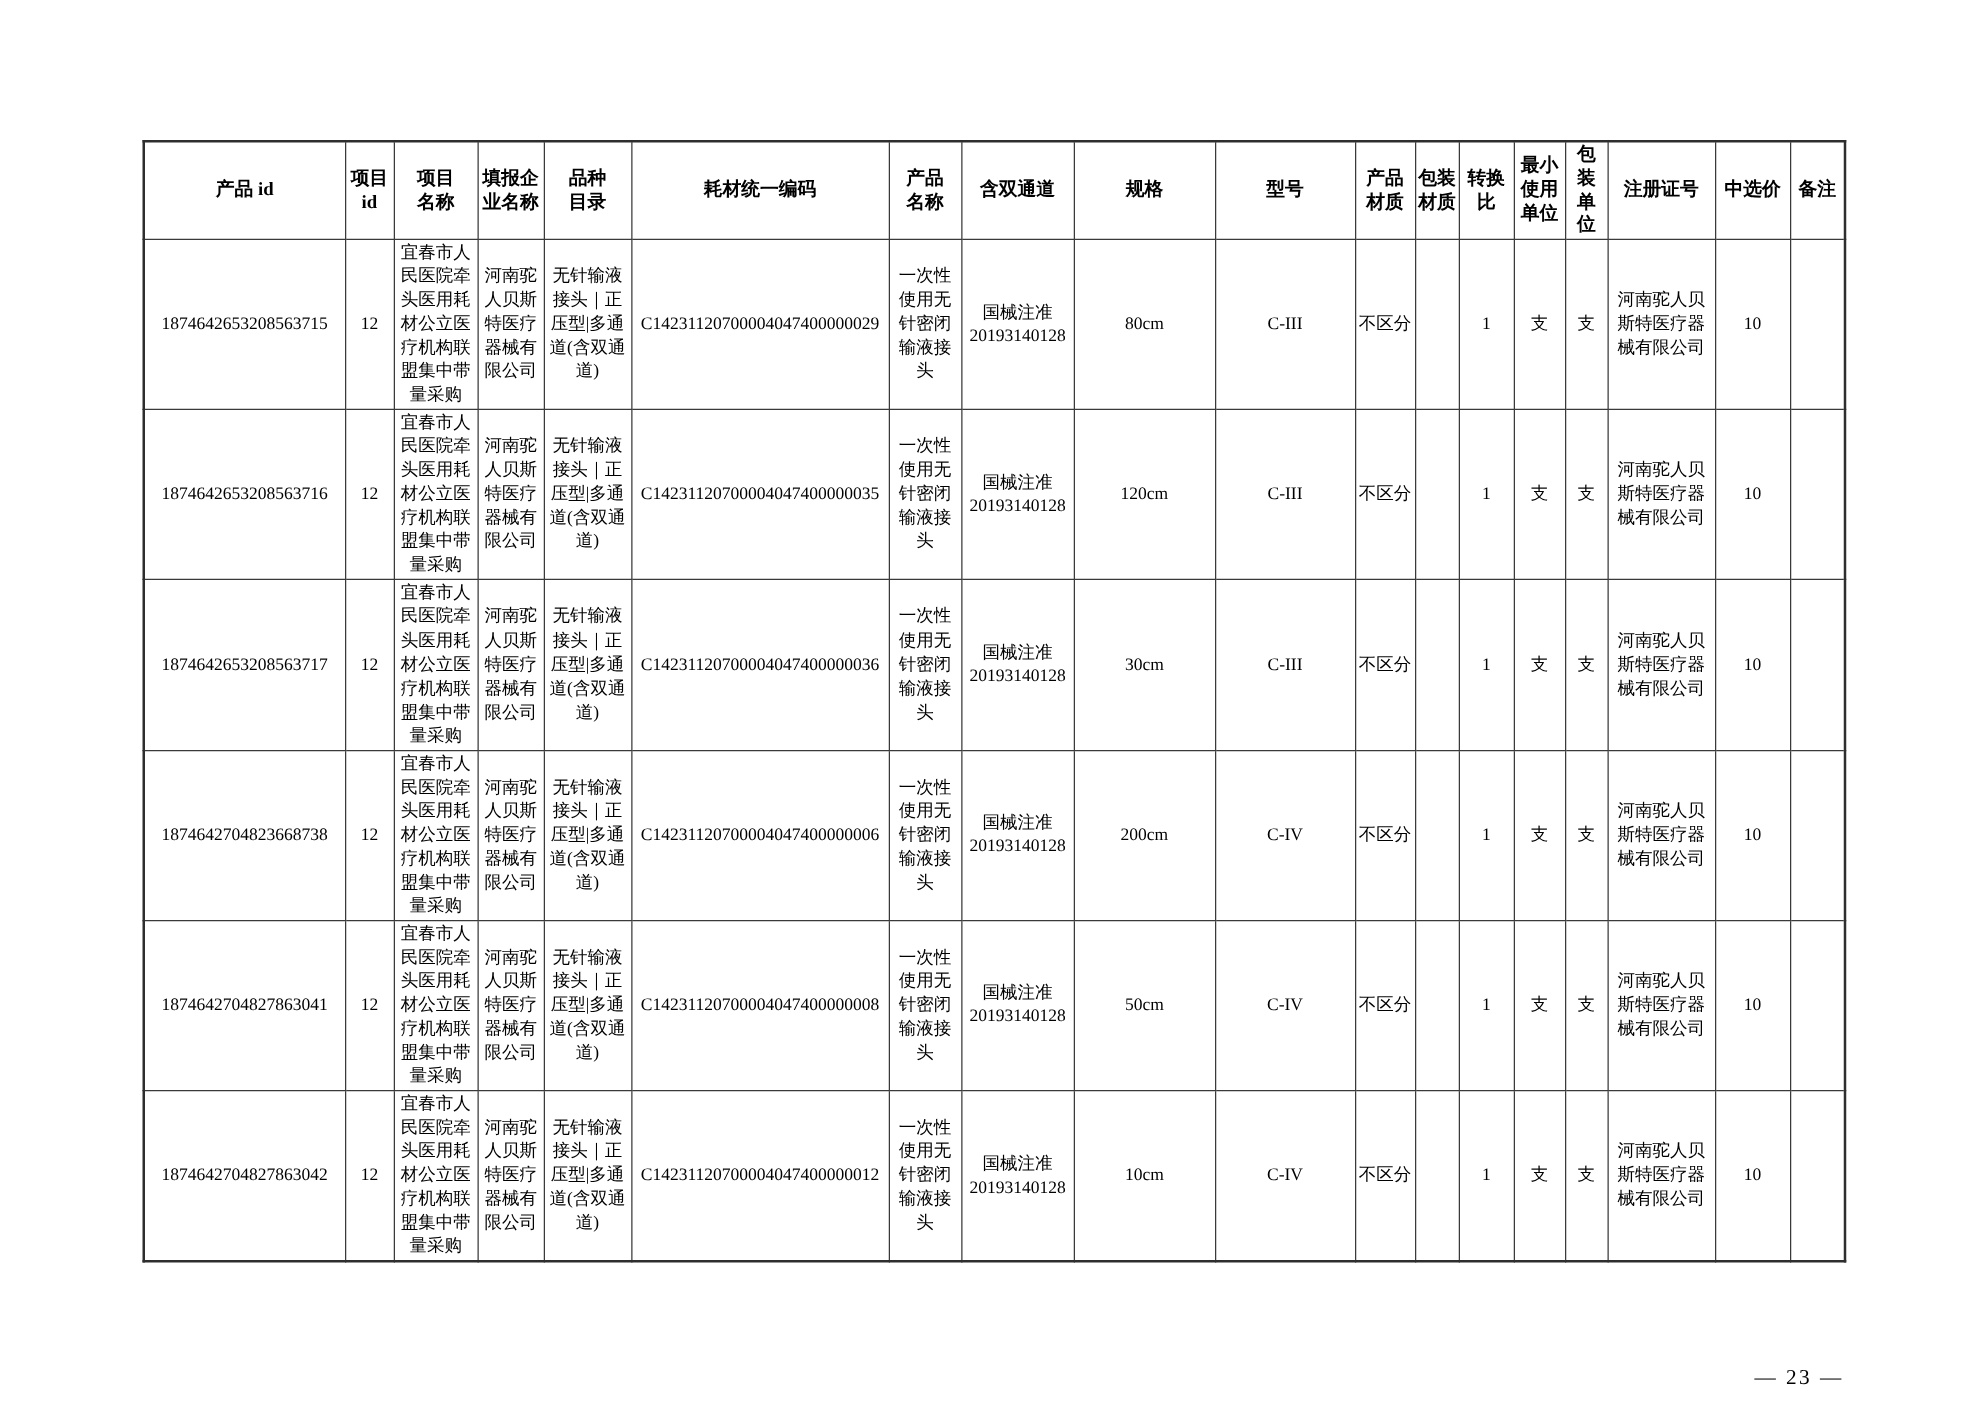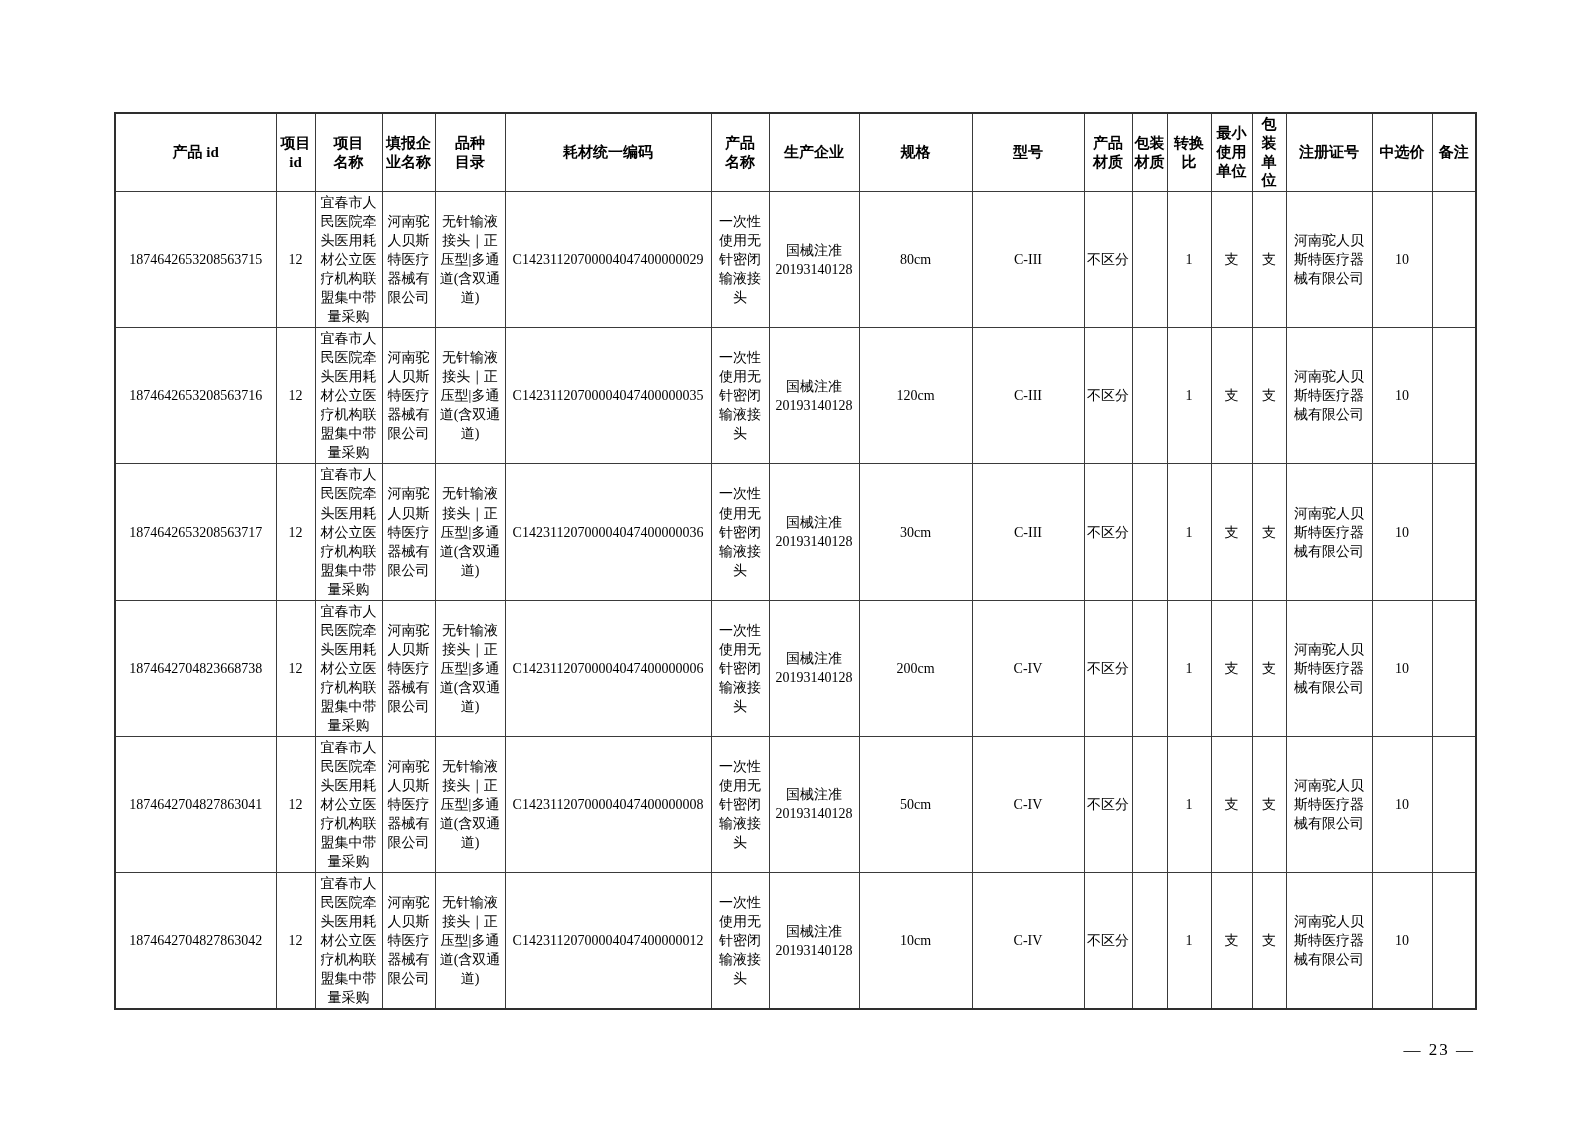--- a/index.html
+++ b/index.html
@@ -40,21 +40,21 @@
     font-weight: bold;
     line-height: 1.25;
     white-space: pre-line;
   }
   table.doc-table td {
     font-size: 14px;
     line-height: 1.36;
   }
   .page-number {
     position: absolute;
-    top: 1040px;
+    top: 1092px;
     right: 112px;
     font-size: 17px;
     letter-spacing: 2px;
     white-space: nowrap;
   }
 </style>
 </head>
 <body>
 
 <div class="page">
@@ -87,21 +87,21 @@
 id</th>
         <th>项目
 名称</th>
         <th>填报企
 业名称</th>
         <th>品种
 目录</th>
         <th>耗材统一编码</th>
         <th>产品
 名称</th>
-        <th>生产企业</th>
+        <th>含双通道</th>
         <th>规格</th>
         <th>型号</th>
         <th>产品
 材质</th>
         <th>包装
 材质</th>
         <th>转换
 比</th>
         <th>最小
 使用

